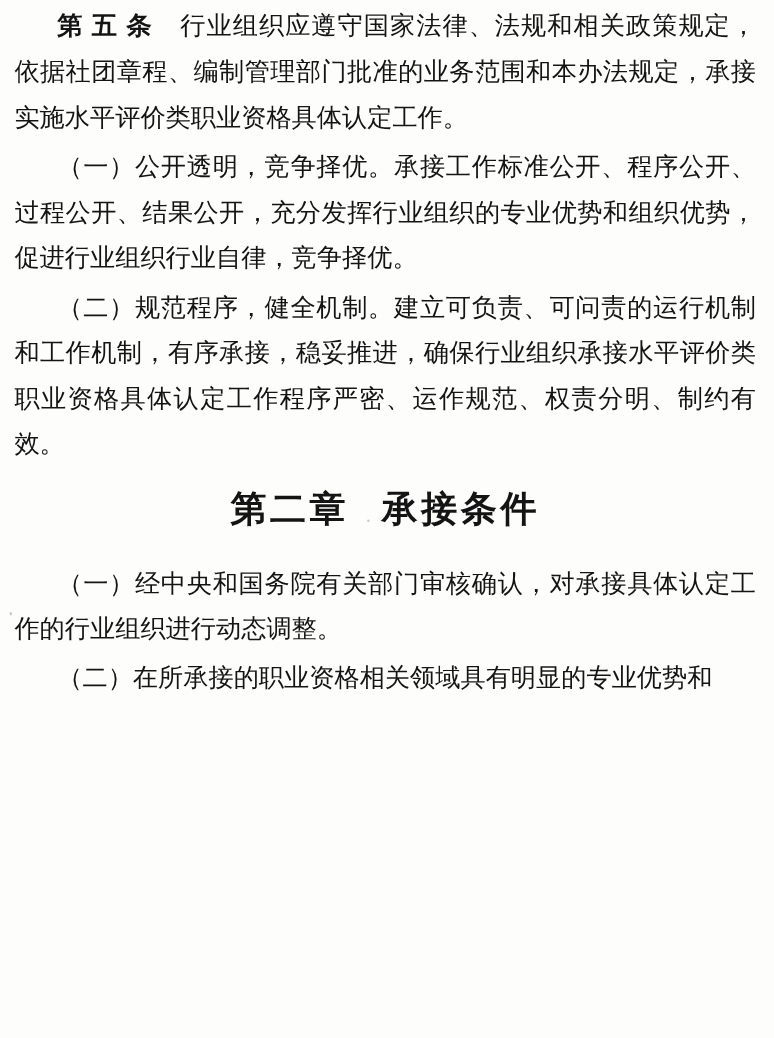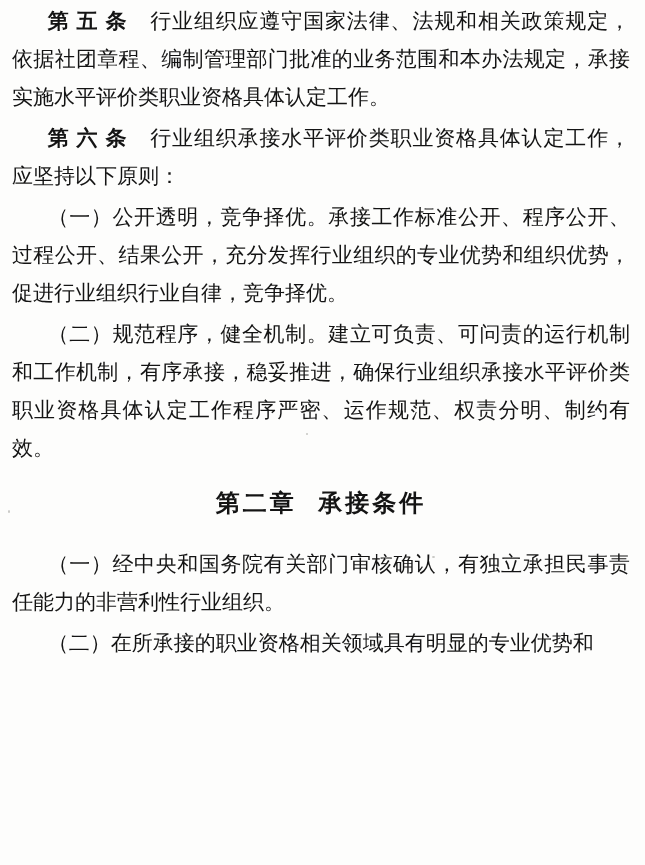--- a/index.html
+++ b/index.html
@@ -32,21 +32,21 @@
     font-family: "Liberation Sans", "DejaVu Sans", sans-serif;
     letter-spacing: 7px;
     margin-right: 16px;
   }
   .chapter {
     margin: 16px 0 22px 0;
     text-align: center;
     text-indent: 0;
     font-weight: 700;
     font-family: "Liberation Sans", "DejaVu Sans", sans-serif;
-    font-size: 24px;
+    font-size: 30px;
     line-height: 40px;
     letter-spacing: 3px;
   }
   .chapter .chapter-no {
     margin-right: 0.9em;
   }
   
   .speck {
     position: absolute;
     background: #9a9a96;
@@ -59,31 +59,30 @@
   .speck.s4 { left: 8px;   top: 510px; width: 2px; height: 3px; }
   .speck.s5 { left: 246px; top: 729px; width: 3px; height: 2px; }
 </style>
 </head>
 <body>
 
 <div class="page">
 
   <p class="para"><strong class="lead">第五条</strong><span>行业组织应遵守国家法律、法规和相关政策规定，依据社团章程、编制管理部门批准的业务范围和本办法规定，承接实施水平评价类职业资格具体认定工作。</span></p>
 
-  <p class="para"><strong class="lead">第六条</strong><span>行业组织承接水平评价类职业资格具体认定工作，应坚持以下原则：</span></p>
 
   <p class="para"><span>（一）公开透明，竞争择优。承接工作标准公开、程序公开、过程公开、结果公开，充分发挥行业组织的专业优势和组织优势，促进行业组织行业自律，竞争择优。</span></p>
 
   <p class="para"><span>（二）规范程序，健全机制。建立可负责、可问责的运行机制和工作机制，有序承接，稳妥推进，确保行业组织承接水平评价类职业资格具体认定工作程序严密、运作规范、权责分明、制约有效。</span></p>
 
 
   <h2 class="chapter"><span class="chapter-no">第二章</span><span>承接条件</span></h2>
 
 
-  <p class="para"><span>（一）经中央和国务院有关部门审核确认，有独立承担民事责任能力的非营利性行业组织。</span></p>
+  <p class="para"><span>（一）经中央和国务院有关部门审核确认，对承接具体认定工作的行业组织进行动态调整。</span></p>
 
   <p class="para"><span>（二）在所承接的职业资格相关领域具有明显的专业优势和</span></p>
 
   <span class="speck s1"></span>
   <span class="speck s2"></span>
   <span class="speck s3"></span>
   <span class="speck s4"></span>
   <span class="speck s5"></span>
 
 </div>

